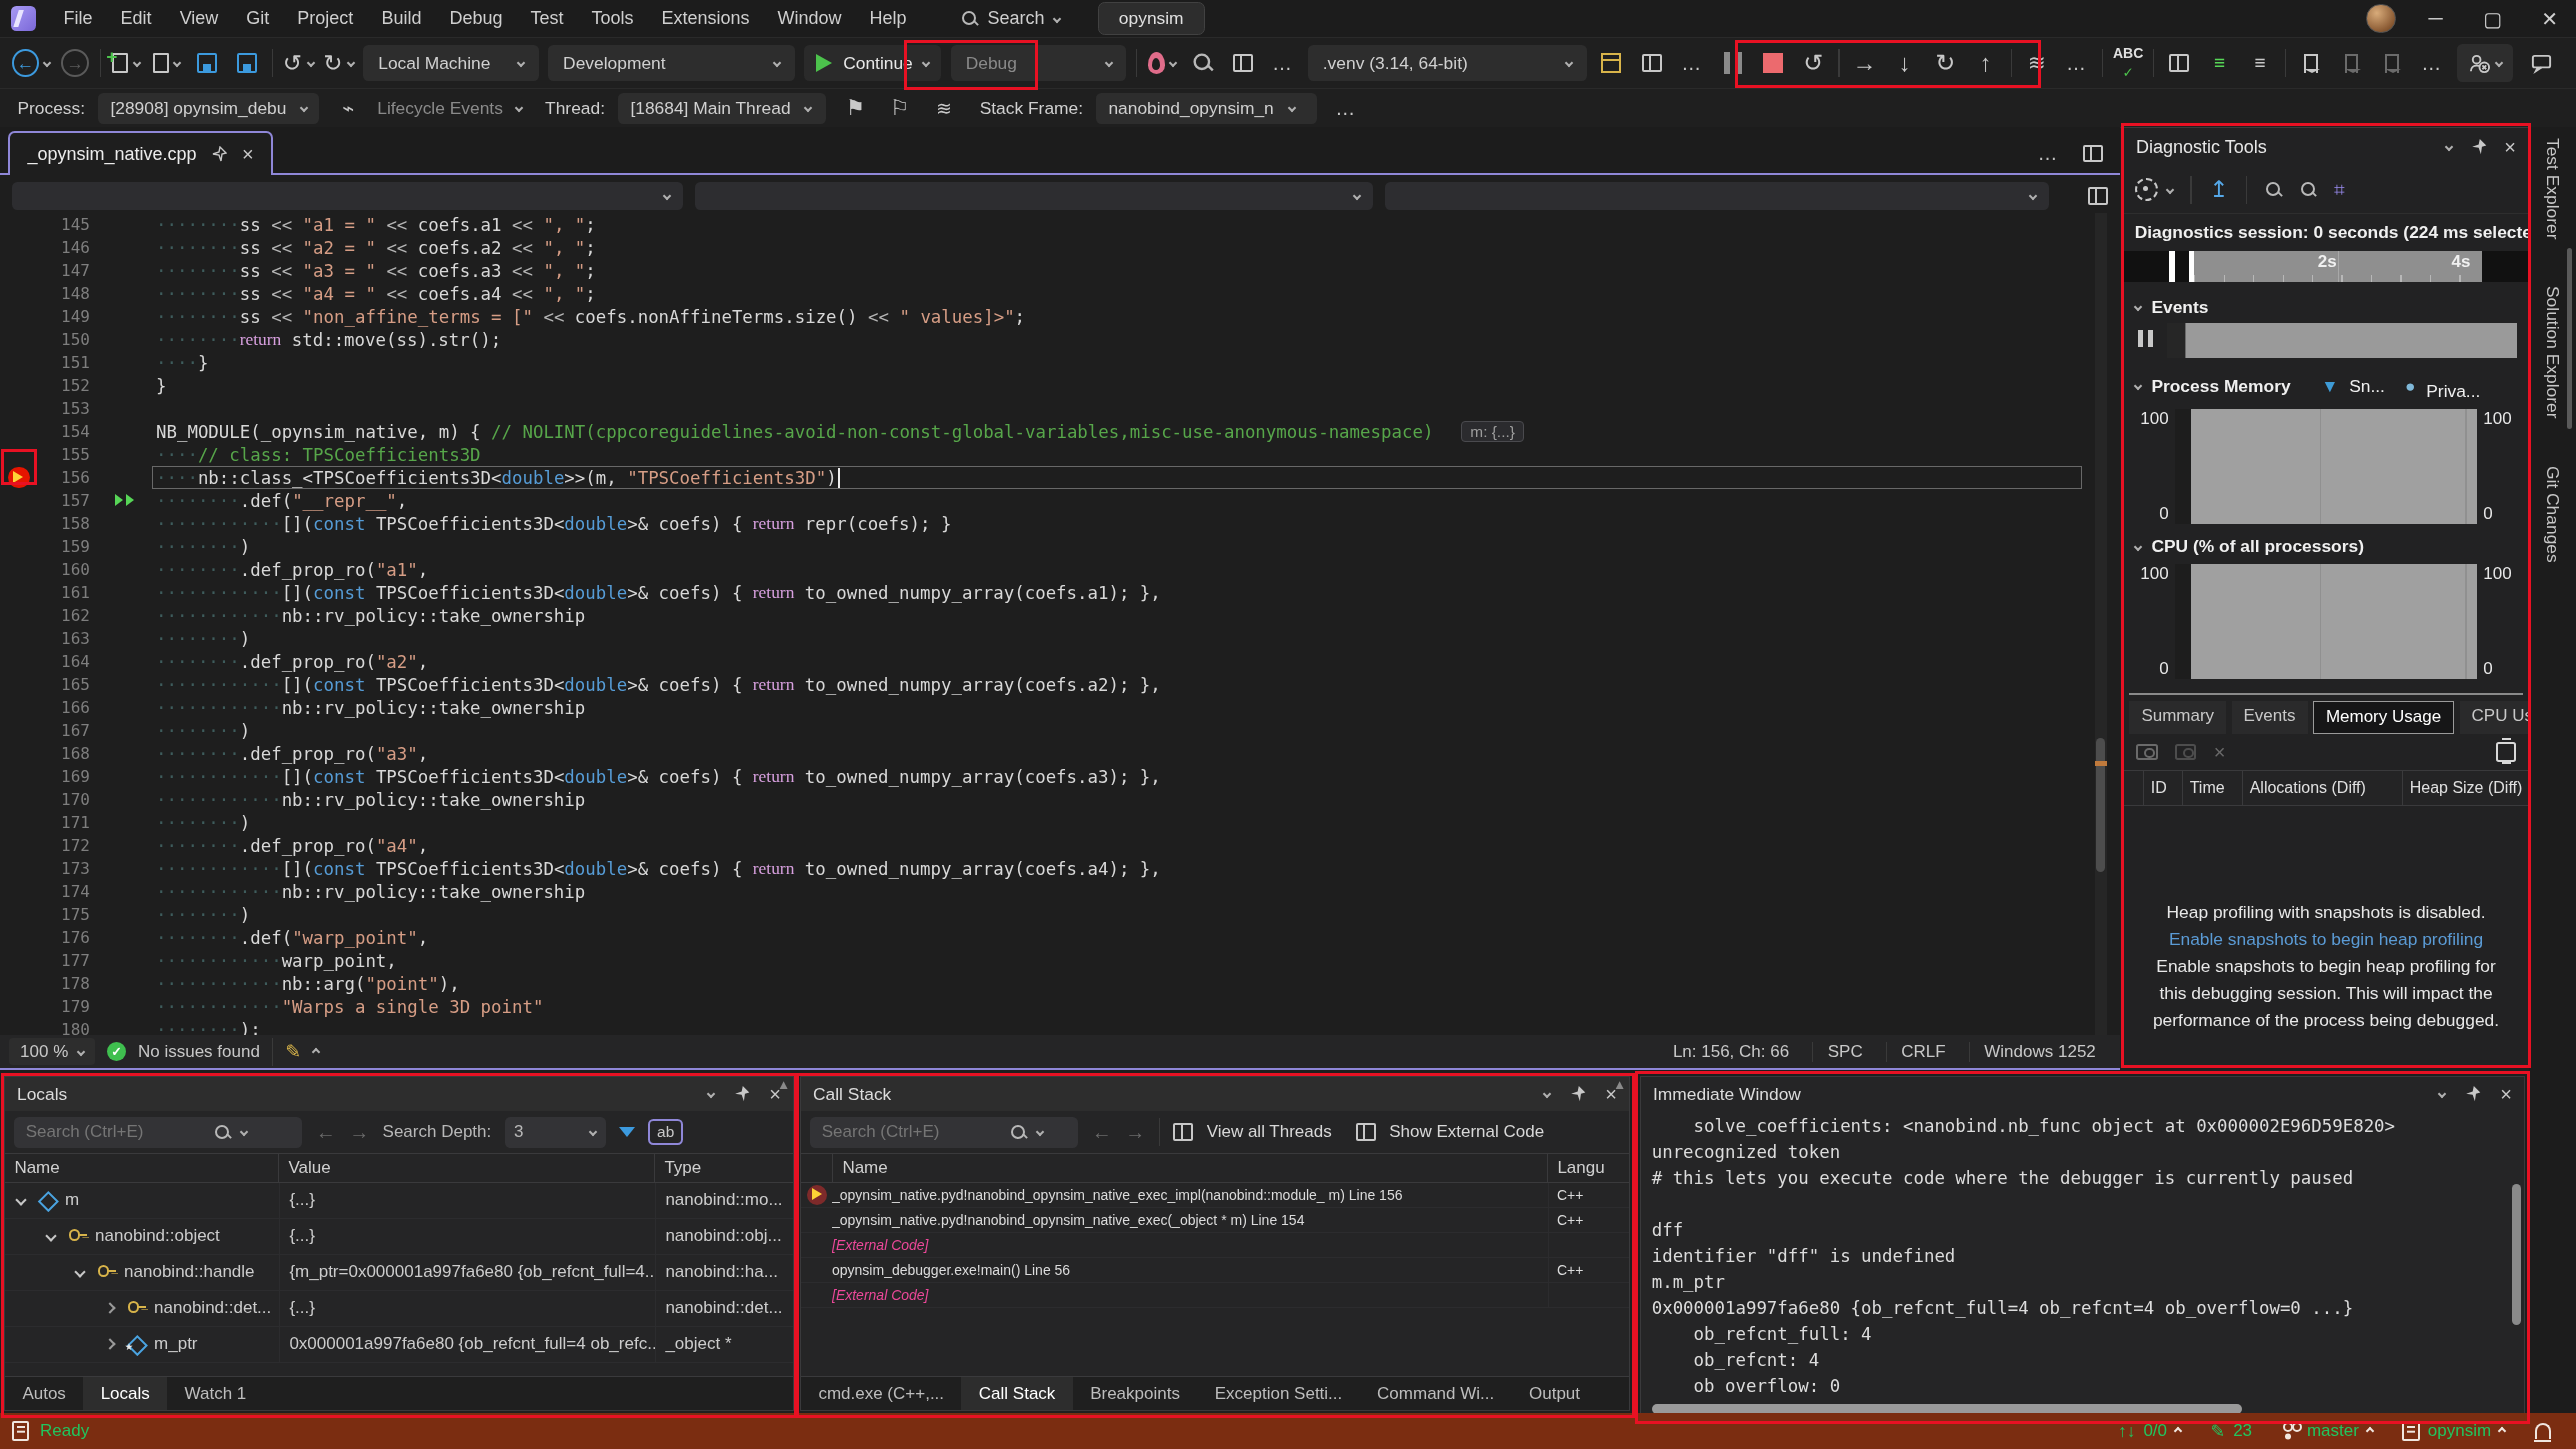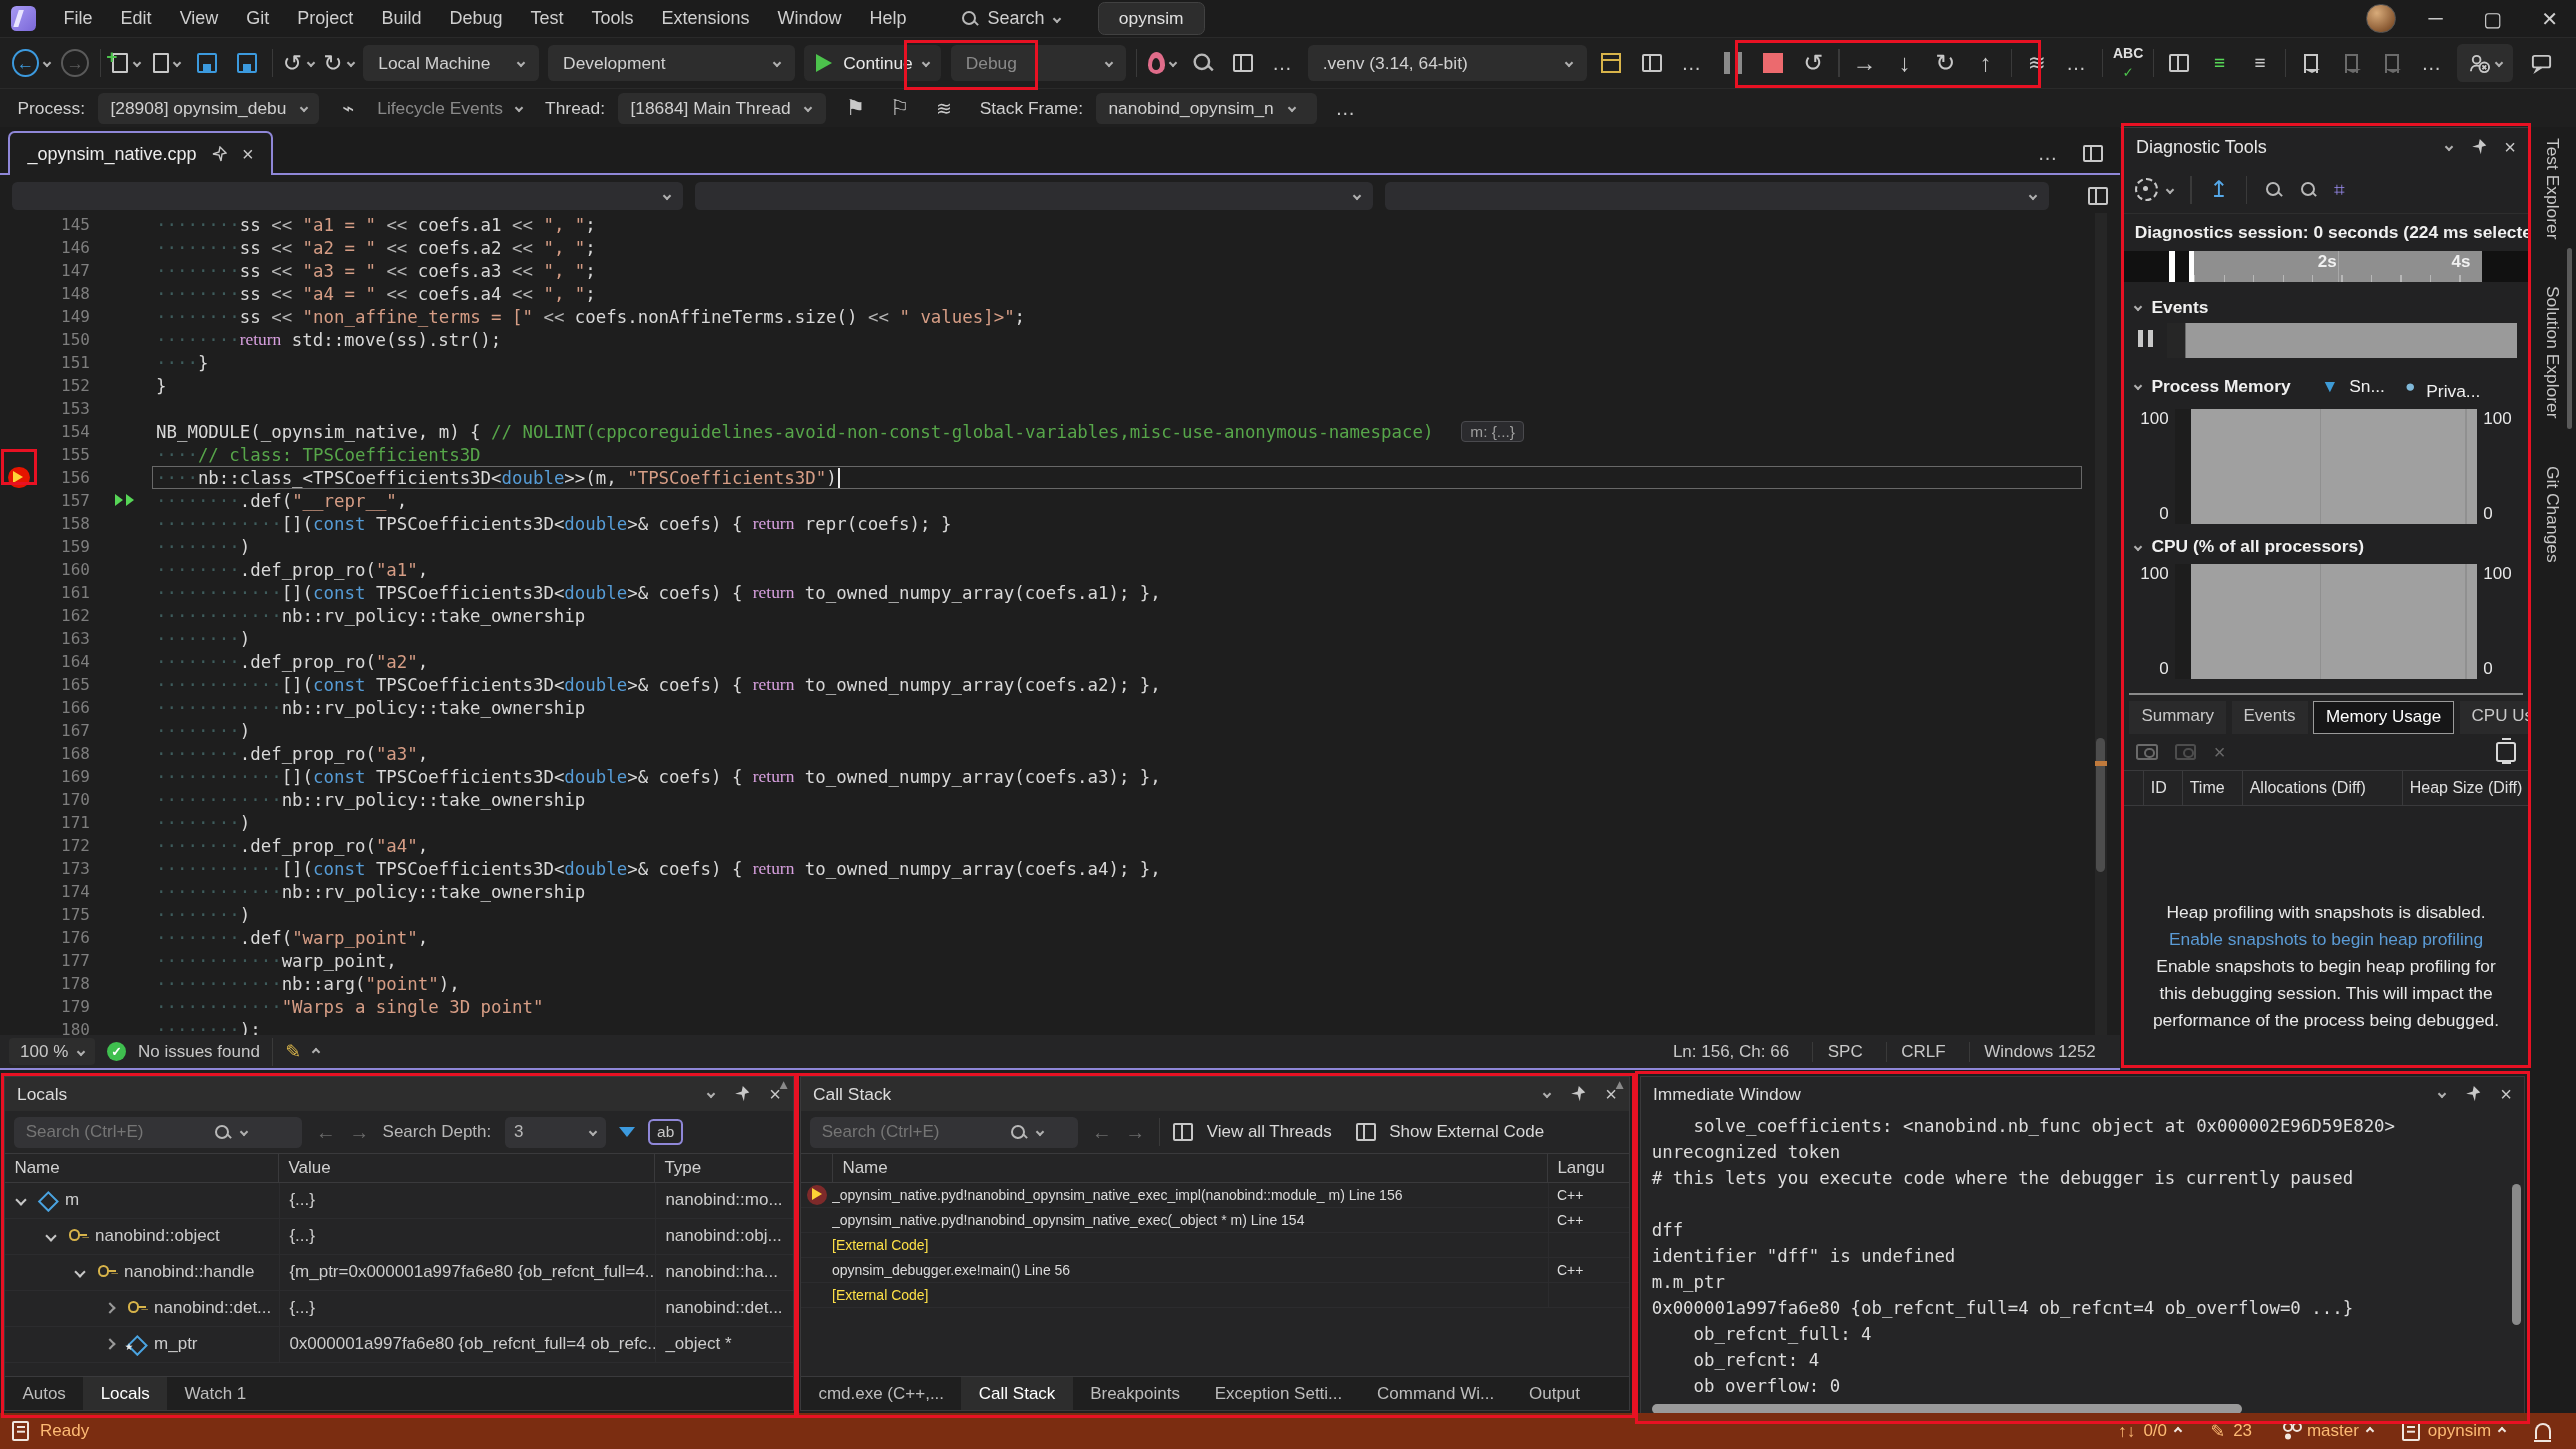--- a/index.html
+++ b/index.html
@@ -163,34 +163,34 @@
   .lic{width:24px;height:23px;flex:none;position:relative;margin-right:5.4px;}
   .lic-mod::before{content:"";position:absolute;left:5.4px;top:5.4px;width:10.7px;height:10.7px;border:2px solid #4aa3e0;transform:rotate(45deg);}
   .lic-key::before{content:"";position:absolute;left:3.4px;top:4.7px;width:7.4px;height:7.4px;border:2px solid #d8b44a;border-radius:50%;}
   .lic-key::after{content:"";position:absolute;left:13.4px;top:9.4px;width:8px;height:2px;background:#d8b44a;box-shadow:2.7px 2.7px 0 -0.7px #d8b44a;}
   .lic-ptr::before{content:"";position:absolute;left:5.4px;top:5.4px;width:10.7px;height:10.7px;border:2px solid #4aa3e0;transform:rotate(45deg);}
   .lic-ptr::after{content:"★";position:absolute;left:0px;top:8px;font-size:9.4px;color:#e8e8e8;}
   .ptabs{position:absolute;left:0;bottom:0;right:0;height:34px;display:flex;background:#1f1f1f;border-top:0.7px solid var(--border);align-items:stretch;}
   .ptab{padding:0 17.4px;display:flex;align-items:center;color:#bdbdbd;font-size:17px;white-space:nowrap;}
   .ptab.active{background:#2d2d2d;color:#fff;}
   .srow{display:flex;height:25px;align-items:center;border-bottom:0.7px solid #2c2c2e;font-size:14px;color:#dcdcdc;}
-  .srow.ext .s-n{color:#fde047;}
+  .srow.ext .s-n{color:#ec4899;font-style:italic;}
   .s-g{width:31px;flex:none;display:flex;align-items:center;justify-content:center;height:100%;position:relative;}
   .s-n{flex:1;overflow:hidden;white-space:nowrap;}
   .s-l{width:81px;flex:none;border-left:0.7px solid #2c2c2e;height:100%;display:flex;align-items:center;padding-left:8px;}
   .s-arrowwrap{width:20px;height:20px;border-radius:50%;background:#7e2a2a;position:relative;}
   .s-arrowwrap::after{content:"";position:absolute;left:5.4px;top:3.4px;border-left:10.7px solid #ffd335;border-top:6.7px solid transparent;border-bottom:6.7px solid transparent;}
   .scroll-up{position:absolute;right:2.7px;top:0;color:#8a8a8a;font-size:13.4px;}
   .imm-body{position:absolute;left:0;top:34px;right:16px;bottom:27px;overflow:hidden;font-family:"DejaVu Sans Mono",monospace;font-size:17.4px;color:#dcdcdc;padding:5.4px 0 0 10.7px;}
   .iml{height:26px;white-space:pre;}
   .imm-vscroll{position:absolute;right:2.7px;top:107px;width:9.4px;height:141px;background:#8a8a8a;border-radius:4.7px;}
   .imm-hscroll{position:absolute;left:10.7px;bottom:6.7px;width:590px;height:10.7px;background:#9a9a9a;border-radius:5.4px;}
 
   
-  .statusbar{position:absolute;left:0;top:1413px;width:2576px;height:36px;background:var(--statusbg);display:flex;align-items:center;color:#fdba74;font-size:17px;padding:0 12px;gap:10.7px;}
+  .statusbar{position:absolute;left:0;top:1413px;width:2576px;height:36px;background:var(--statusbg);display:flex;align-items:center;color:#22c55e;font-size:17px;padding:0 12px;gap:10.7px;}
   .sb-right{margin-left:auto;display:flex;align-items:center;gap:29.5px;margin-right:13.4px;}
   .sb-item{display:flex;align-items:center;gap:8px;white-space:nowrap;}
   .sb-ic{font-size:17.4px;}
   .flagdoc{width:17.4px;height:20px;border:2px solid #f0e6df;border-radius:2px;position:relative;}
   .flagdoc::after{content:"";position:absolute;left:2.7px;top:2.7px;width:8px;height:2px;background:#f0e6df;box-shadow:0 4.7px 0 #f0e6df;}
   .branch-ic{width:17.4px;height:20px;position:relative;}
   .branch-ic::before{content:"";position:absolute;left:1.3px;top:1.3px;width:6px;height:6px;border:2px solid #f0e6df;border-radius:50%;box-shadow:0 9.4px 0 -2px #f0e6df;}
   .branch-ic::after{content:"";position:absolute;left:10.7px;top:1.3px;width:6px;height:6px;border:2px solid #f0e6df;border-radius:50%;}
   .bell{width:16px;height:16px;border:2px solid #f0e6df;border-radius:50% 50% 0 0;border-bottom:none;position:relative;}
   .bell::after{content:"";position:absolute;left:-2.7px;bottom:-2.7px;width:17.4px;height:2px;background:#f0e6df;}

